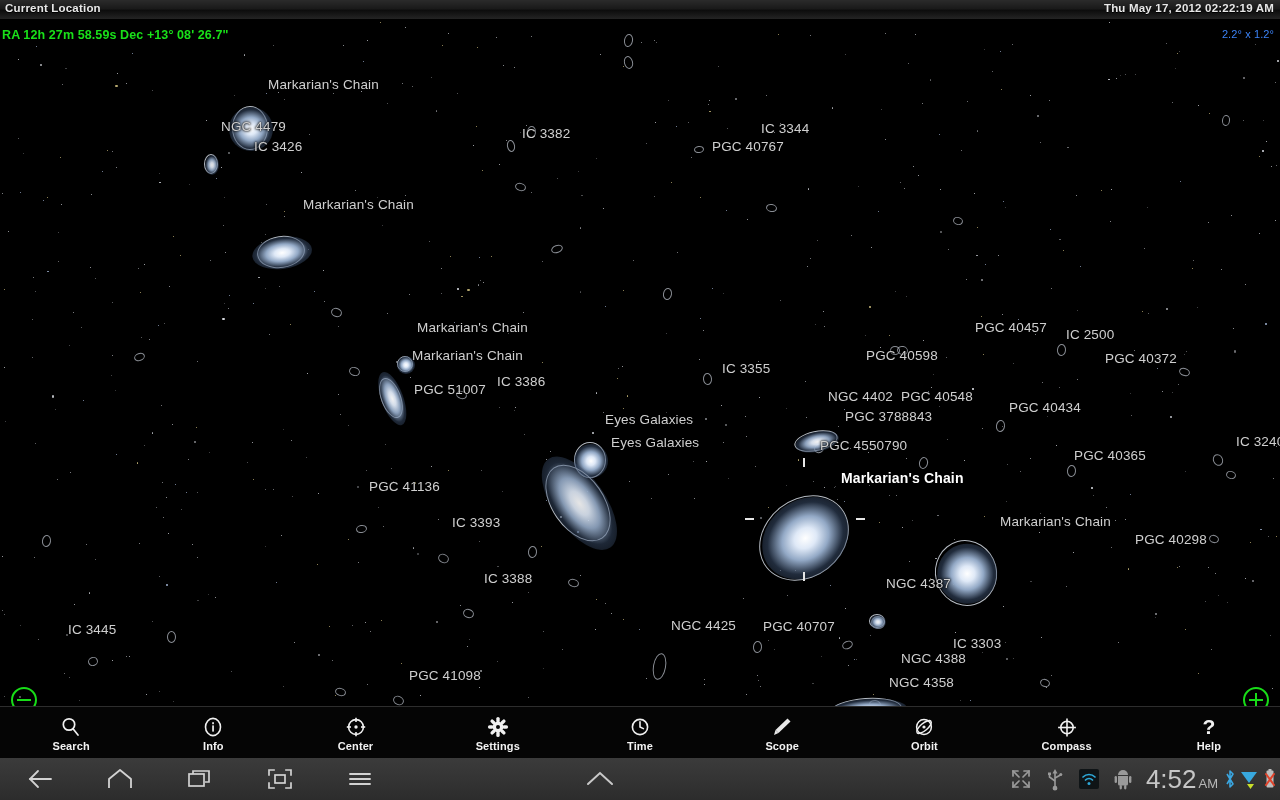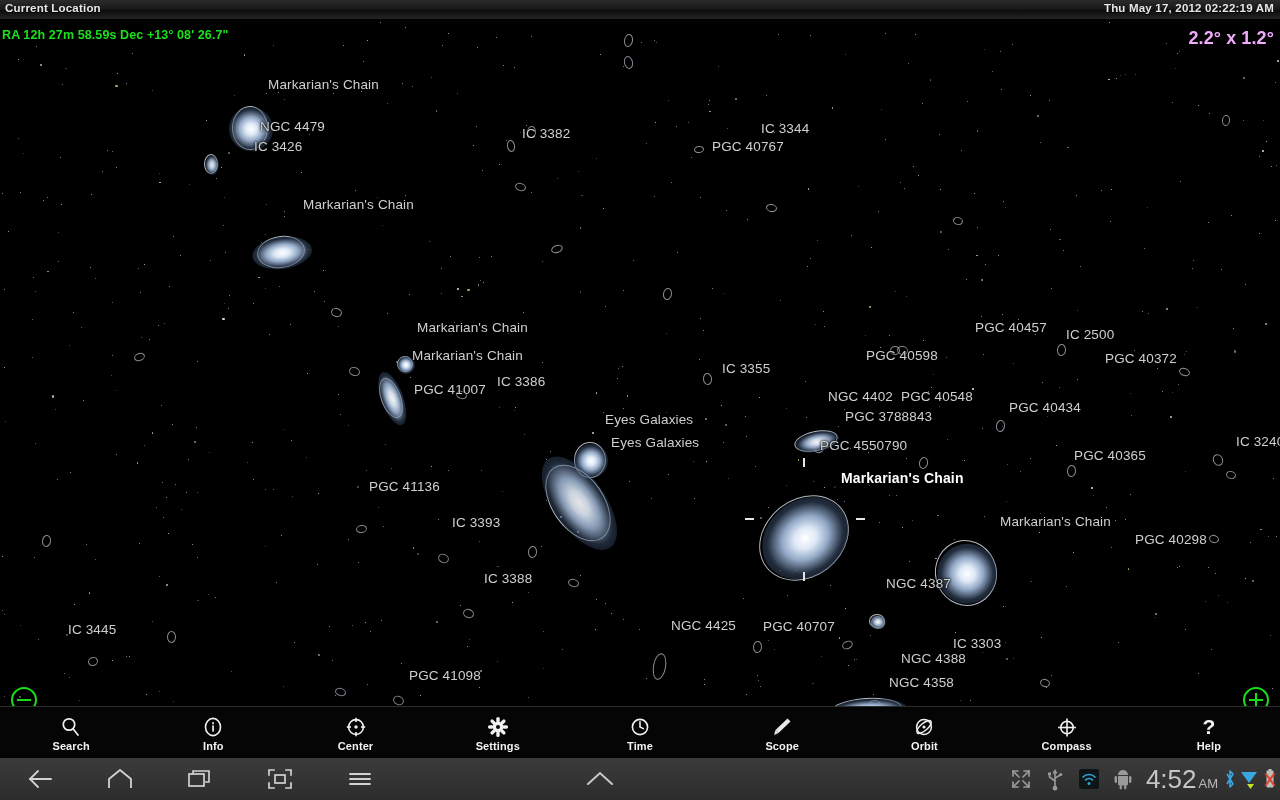--- a/index.html
+++ b/index.html
@@ -13,21 +13,21 @@
     border-bottom:1px solid #000;box-sizing:border-box;}
   #titlebar .tb-left{position:absolute;left:5px;top:2px;font-size:11.5px;color:#e8e8e8;
     font-weight:bold;letter-spacing:.2px;text-shadow:0 1px 0 #000;}
   #titlebar .tb-right{position:absolute;right:6px;top:2px;font-size:11.5px;color:#e8e8e8;
     font-weight:bold;letter-spacing:.2px;text-shadow:0 1px 0 #000;}
 
   
   #sky{position:absolute;left:0;top:20px;width:1280px;height:686px;background:#000;overflow:hidden;}
   #sky .coord{position:absolute;left:2px;top:8px;font-size:12.5px;color:#19e019;font-weight:bold;
     letter-spacing:.1px;white-space:nowrap;}
-  #sky .fov{position:absolute;right:6px;top:8px;font-size:18px;color:#f0abfc;font-weight:bold;
+  #sky .fov{position:absolute;right:6px;top:8px;font-size:11px;color:#3b82f6;font-weight:normal;
     letter-spacing:.1px;white-space:nowrap;}
 
   .star{position:absolute;border-radius:50%;background:#fff;}
   .lbl{position:absolute;font-size:13.5px;color:#cfcfcf;white-space:nowrap;
        text-shadow:0 0 3px #000,0 0 2px #000;letter-spacing:.15px;}
   .lbl.sel{color:#ffffff;font-weight:bold;font-size:14px;}
 
   
   .gx{position:absolute;border:1px solid rgba(205,210,218,.78);border-radius:50%;
       box-sizing:border-box;}
@@ -787,29 +787,29 @@
 
     <div>
       <div class="tick" style="left:803px;top:438px;width:1.5px;height:9px;"></div>
       <div class="tick" style="left:803px;top:552px;width:1.5px;height:9px;"></div>
       <div class="tick" style="left:745px;top:498px;width:9px;height:1.5px;"></div>
       <div class="tick" style="left:856px;top:498px;width:9px;height:1.5px;"></div>
     </div>
 
     <div id="labels">
         <span class="lbl" style="left: 268px; top: 57px;">Markarian's Chain</span>
-        <span class="lbl" style="left: 221px; top: 99px; margin-left: 39px;">NGC 4479</span>
+        <span class="lbl" style="left: 221px; top: 99px;">NGC 4479</span>
         <span class="lbl" style="left: 254px; top: 119px;">IC 3426</span>
         <span class="lbl" style="left: 522px; top: 106px;">IC 3382</span>
         <span class="lbl" style="left: 761px; top: 101px;">IC 3344</span>
         <span class="lbl" style="left: 712px; top: 119px;">PGC 40767</span>
         <span class="lbl" style="left: 303px; top: 177px;">Markarian's Chain</span>
         <span class="lbl" style="left: 417px; top: 300px;">Markarian's Chain</span>
         <span class="lbl" style="left: 412px; top: 328px;">Markarian's Chain</span>
-        <span class="lbl" style="left: 414px; top: 362px;">PGC 41007</span>
+        <span class="lbl" style="left: 414px; top: 362px;">PGC 51007</span>
         <span class="lbl" style="left: 497px; top: 354px;">IC 3386</span>
         <span class="lbl" style="left: 722px; top: 341px;">IC 3355</span>
         <span class="lbl" style="left: 975px; top: 300px;">PGC 40457</span>
         <span class="lbl" style="left: 1066px; top: 307px;">IC 2500</span>
         <span class="lbl" style="left: 866px; top: 328px;">PGC 40598</span>
         <span class="lbl" style="left: 1067px; top: 331px; margin-left: 38px;">PGC 40372</span>
         <span class="lbl" style="left: 828px; top: 369px;">NGC 4402</span>
         <span class="lbl" style="left: 901px; top: 369px;">PGC 40548</span>
         <span class="lbl" style="left: 845px; top: 389px;">PGC 3788843</span>
         <span class="lbl" style="left: 1009px; top: 380px;">PGC 40434</span>

